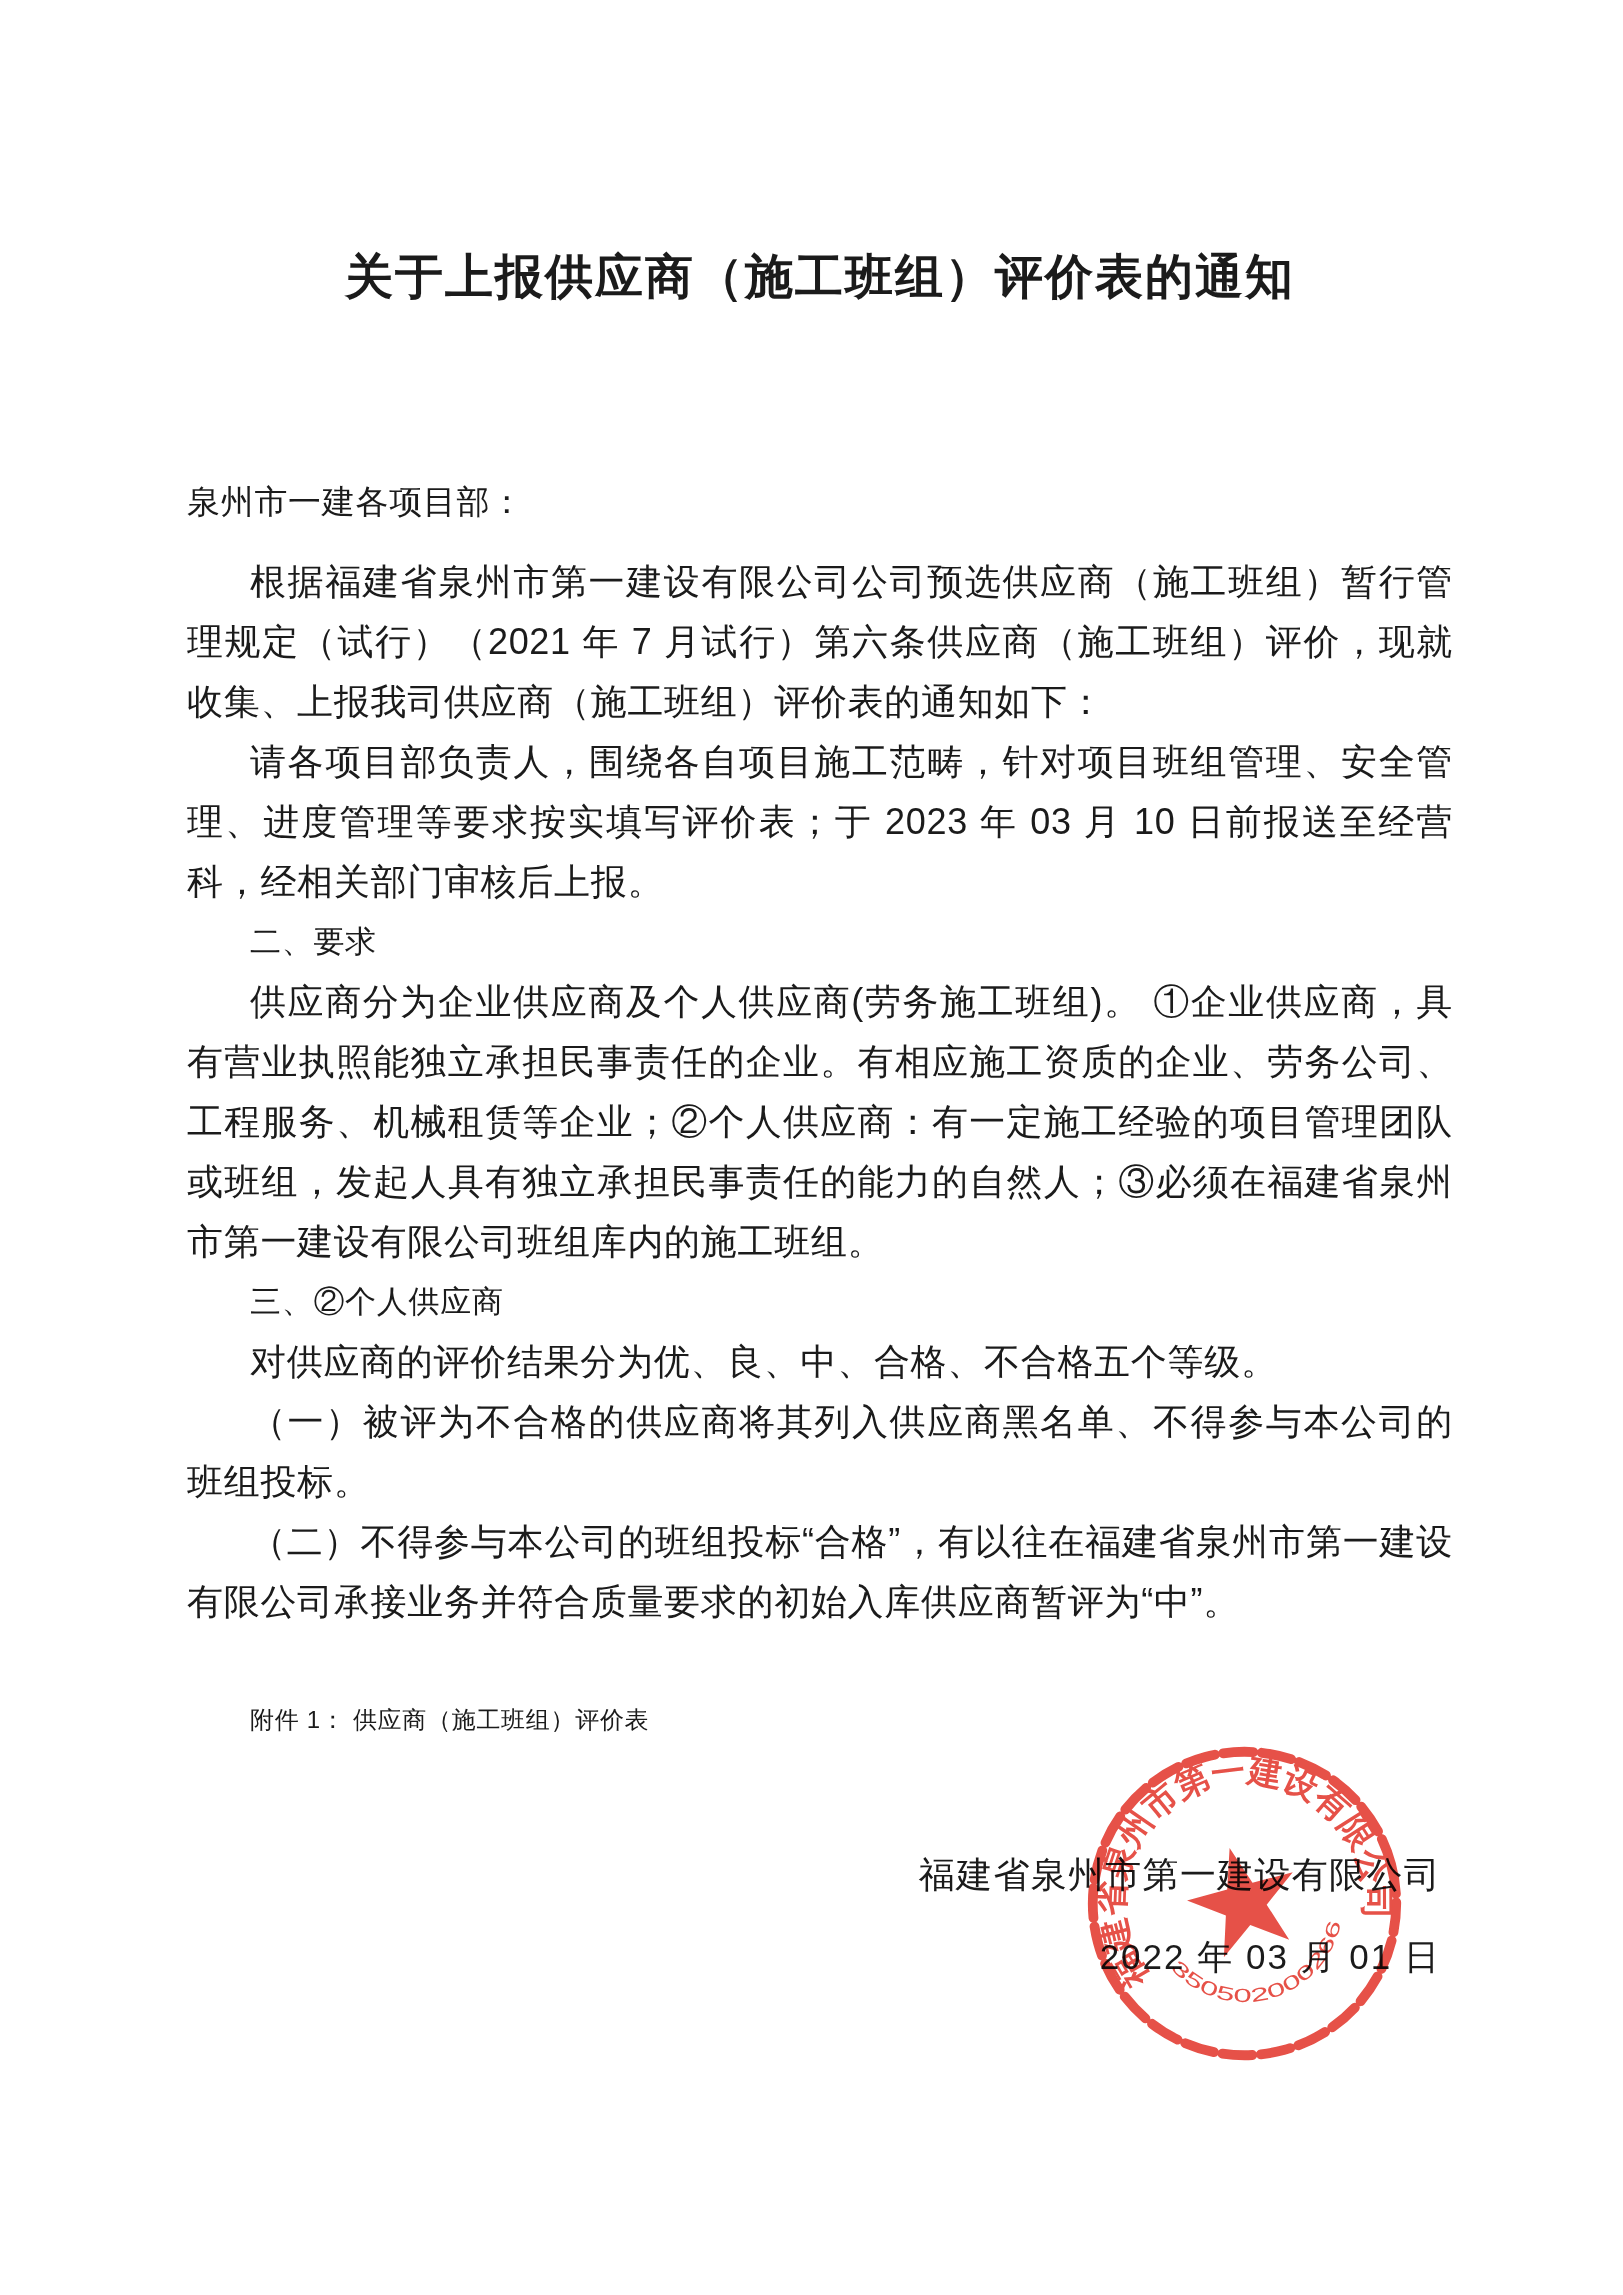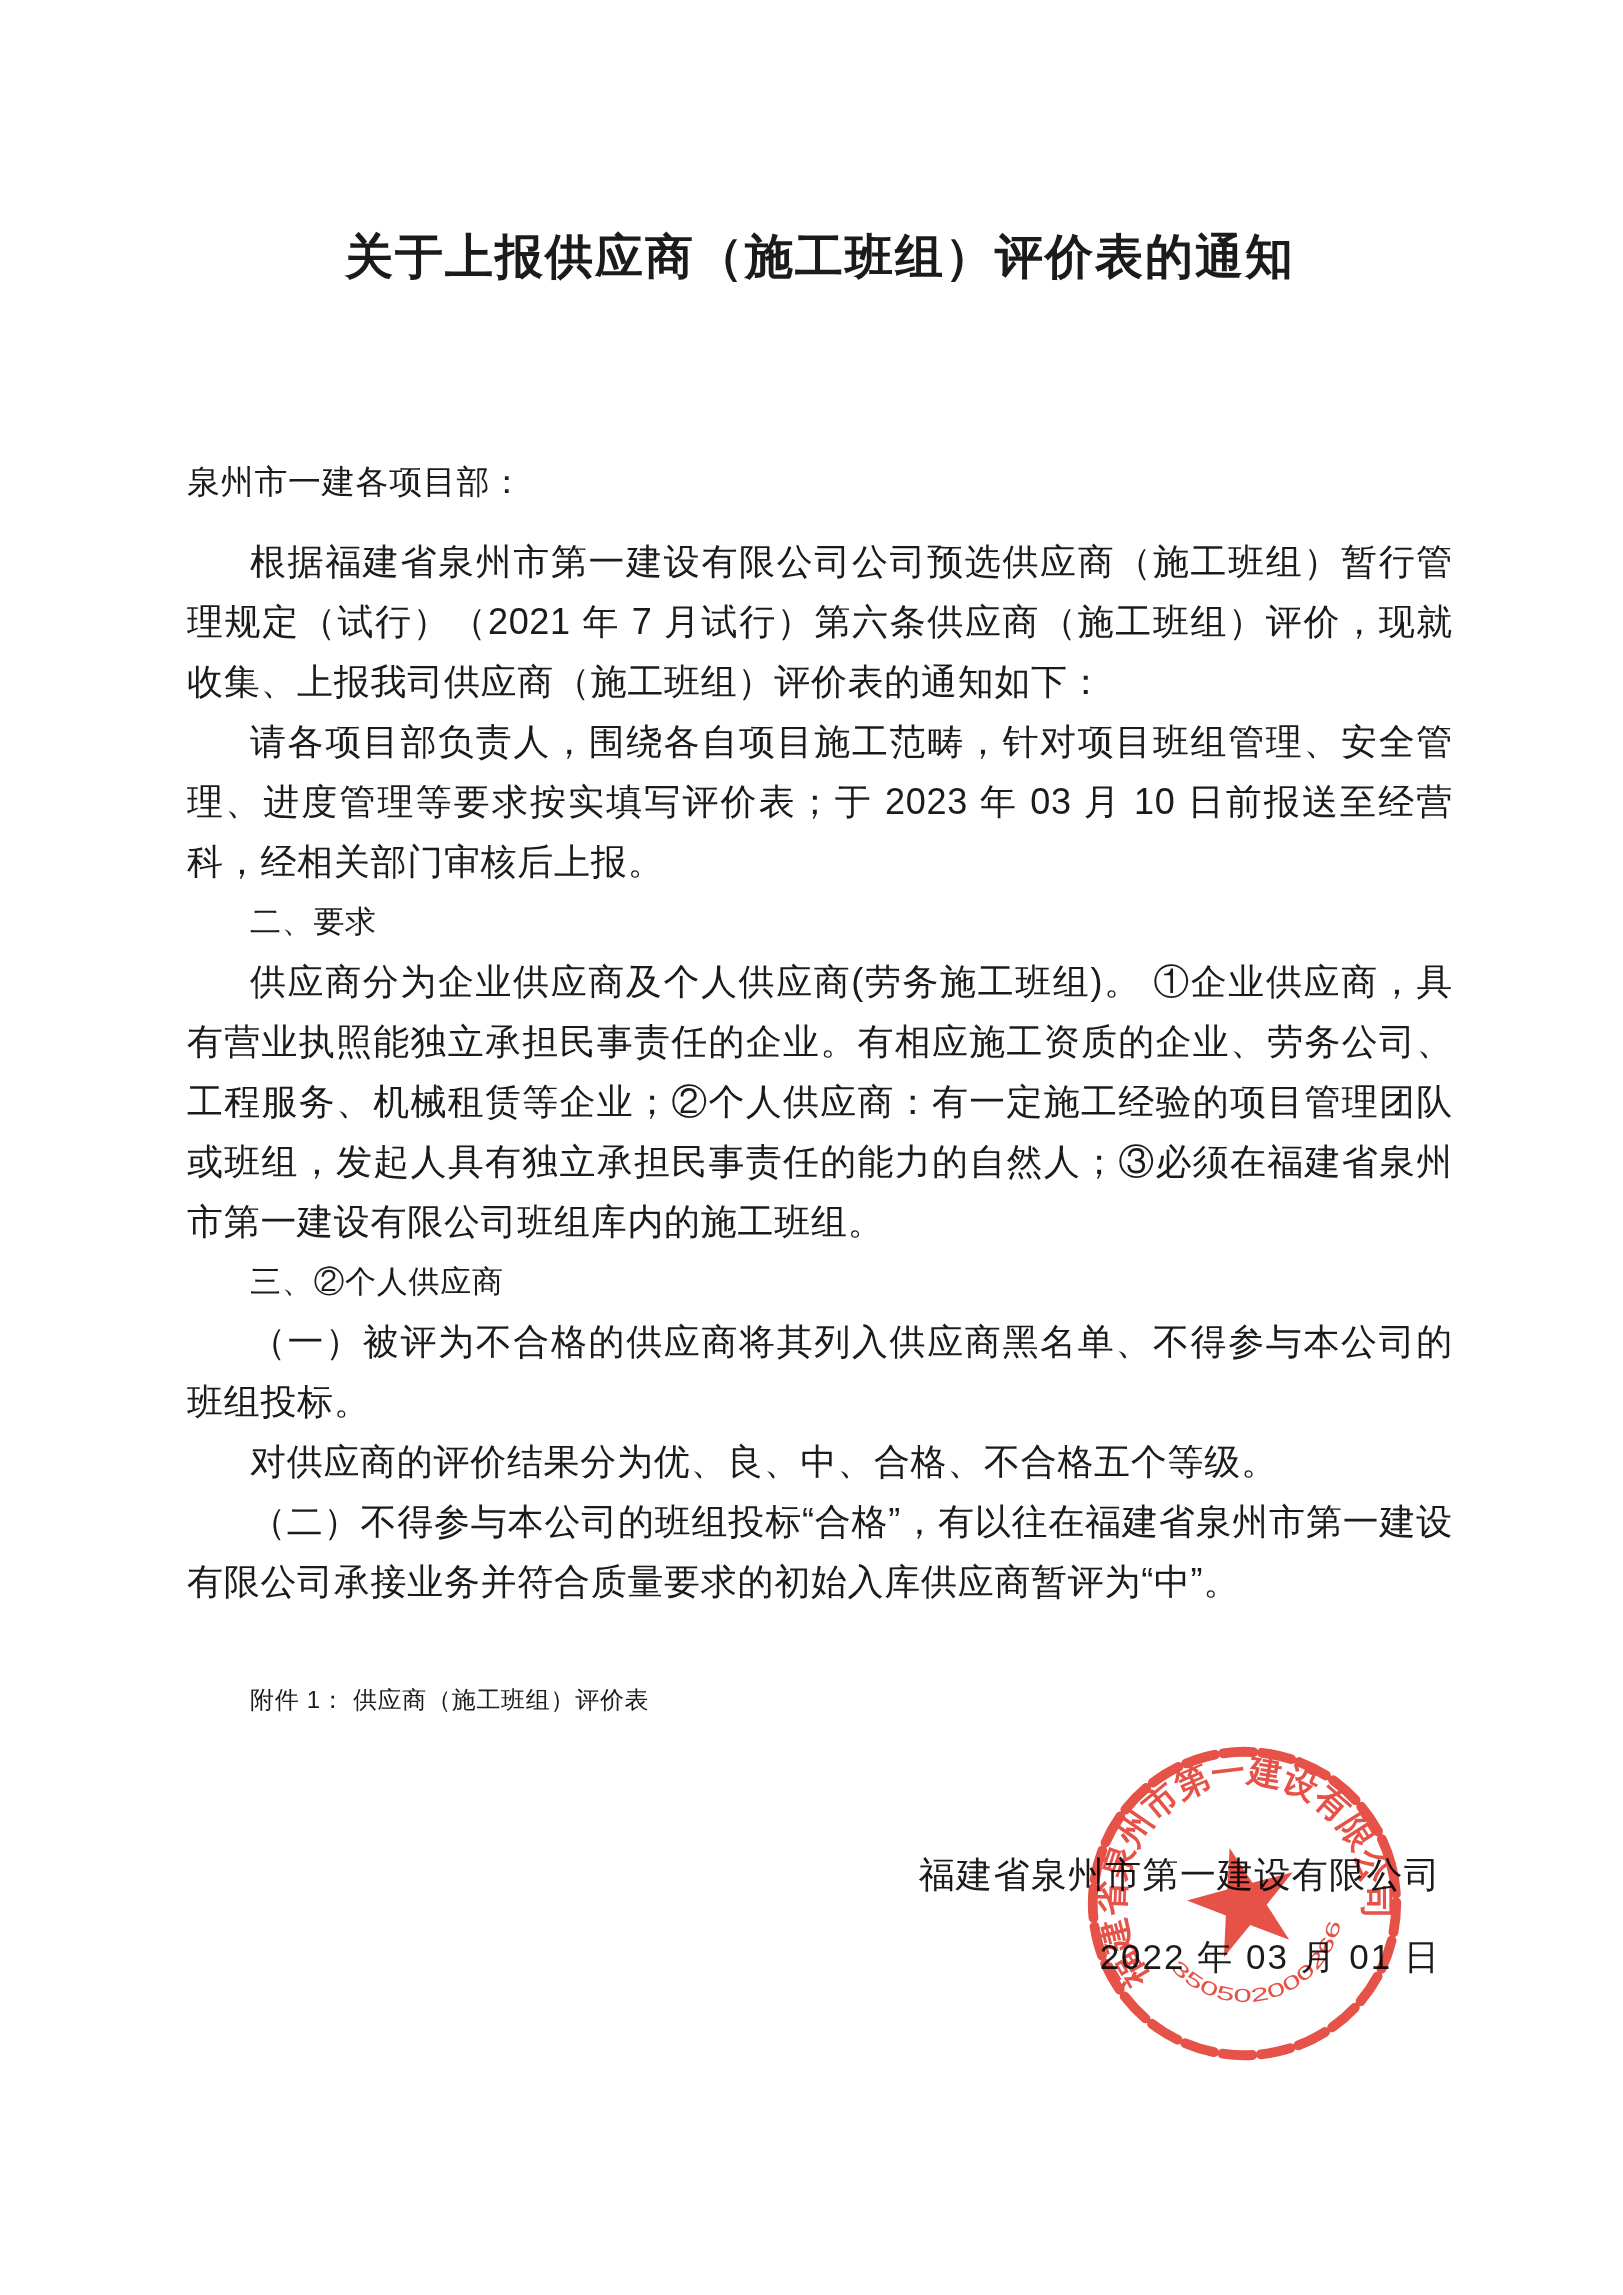--- a/index.html
+++ b/index.html
@@ -6,21 +6,21 @@
   .page{
     position:relative;
     width:1623px;height:2295px;
     background:#ffffff;
     font-family:"Liberation Sans", sans-serif;
     color:#1b1b1b;
     overflow:hidden;
   }
   .content{
     position:absolute;
-    left:187px; right:170px; top:221px;
+    left:187px; right:170px; top:241px;
   }
   .doc-title{
     margin:0;
     text-align:center;
     font-size:48px;
     line-height:72px;
     font-weight:900;
     letter-spacing:2px;
   }
   .salutation{
@@ -95,22 +95,22 @@
     <p class="salutation">泉州市一建各项目部：</p>
 
     <p class="para">根据福建省泉州市第一建设有限公司公司预选供应商（施工班组）暂行管理规定（试行）（2021 年 7 月试行）第六条供应商（施工班组）评价，现就收集、上报我司供应商（施工班组）评价表的通知如下：</p>
 
     <p class="para">请各项目部负责人，围绕各自项目施工范畴，针对项目班组管理、安全管理、进度管理等要求按实填写评价表；于 2023 年 03 月 10 日前报送至经营科，经相关部门审核后上报。</p>
 
     <p class="heading">二、要求</p>
     <p class="para">供应商分为企业供应商及个人供应商(劳务施工班组)。 ①企业供应商，具有营业执照能独立承担民事责任的企业。有相应施工资质的企业、劳务公司、工程服务、机械租赁等企业；②个人供应商：有一定施工经验的项目管理团队或班组，发起人具有独立承担民事责任的能力的自然人；③必须在福建省泉州市第一建设有限公司班组库内的施工班组。</p>
 
     <p class="heading">三、②个人供应商</p>
+    <p class="para">对供应商的评价结果分为优、良、中、合格、不合格五个等级。</p>
     <p class="para">（一）被评为不合格的供应商将其列入供应商黑名单、不得参与本公司的班组投标。</p>
-    <p class="para">对供应商的评价结果分为优、良、中、合格、不合格五个等级。</p>
     <p class="para">（二）不得参与本公司的班组投标“合格”，有以往在福建省泉州市第一建设有限公司承接业务并符合质量要求的初始入库供应商暂评为“中”。</p>
 
     <p class="attachment">附件 1：  供应商（施工班组）评价表</p>
   </div>
 
   <div class="footer">
     <p class="company">福建省泉州市第一建设有限公司</p>
     <p class="sign-date">2022 年 03 月 01 日</p>
   </div>
 

